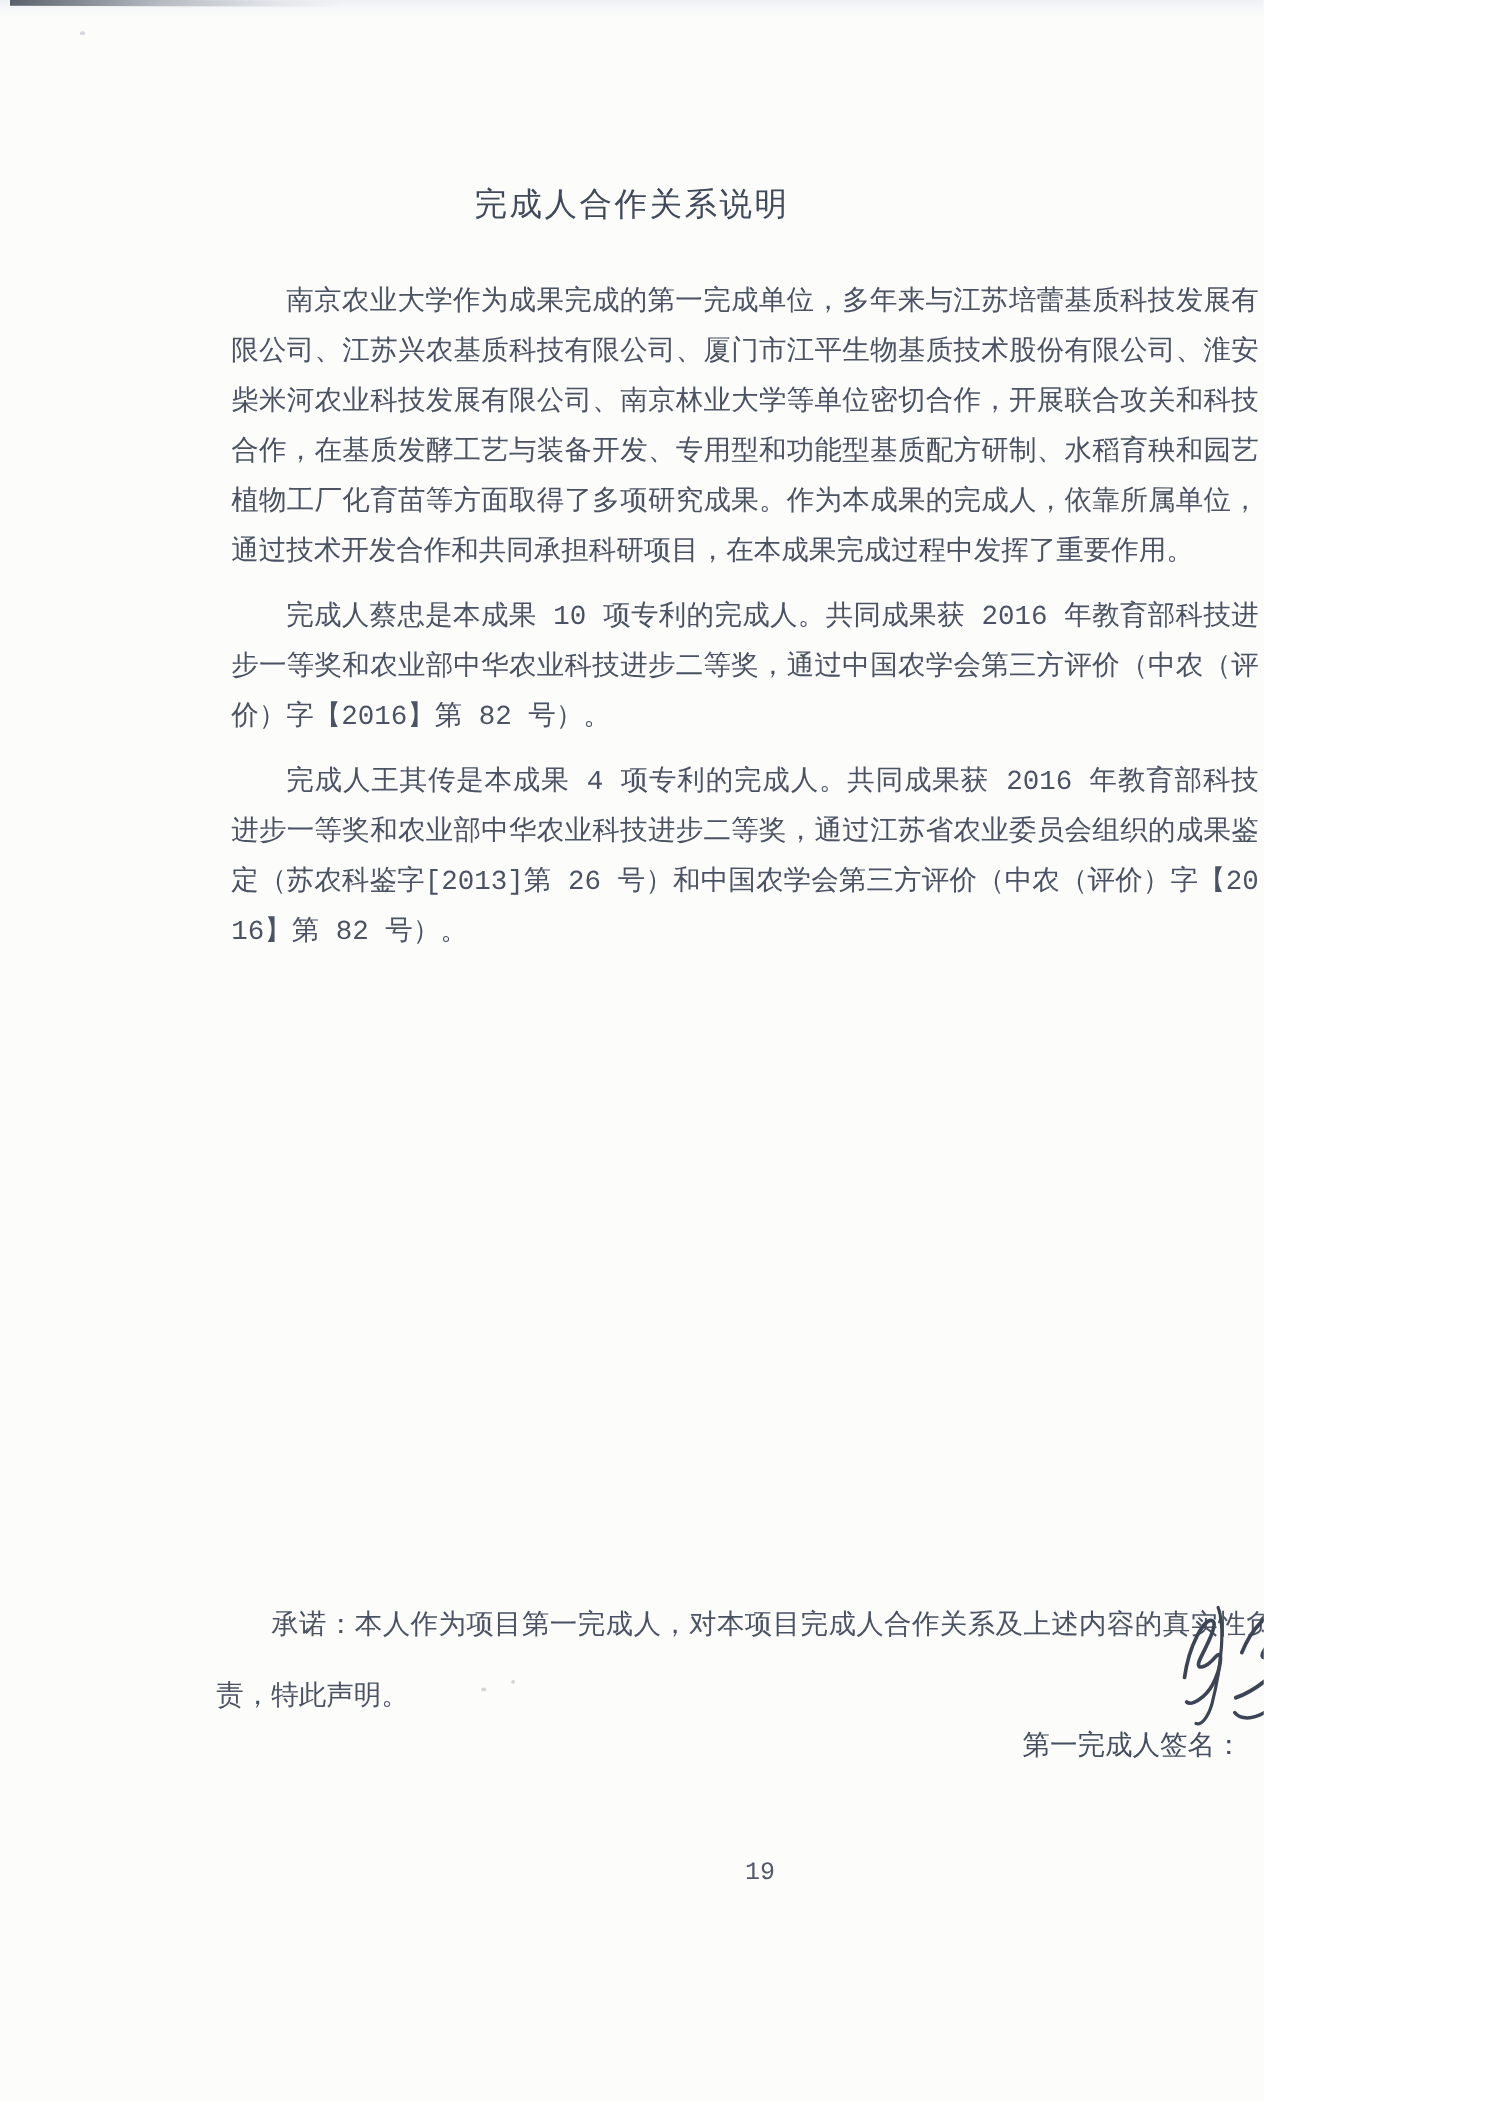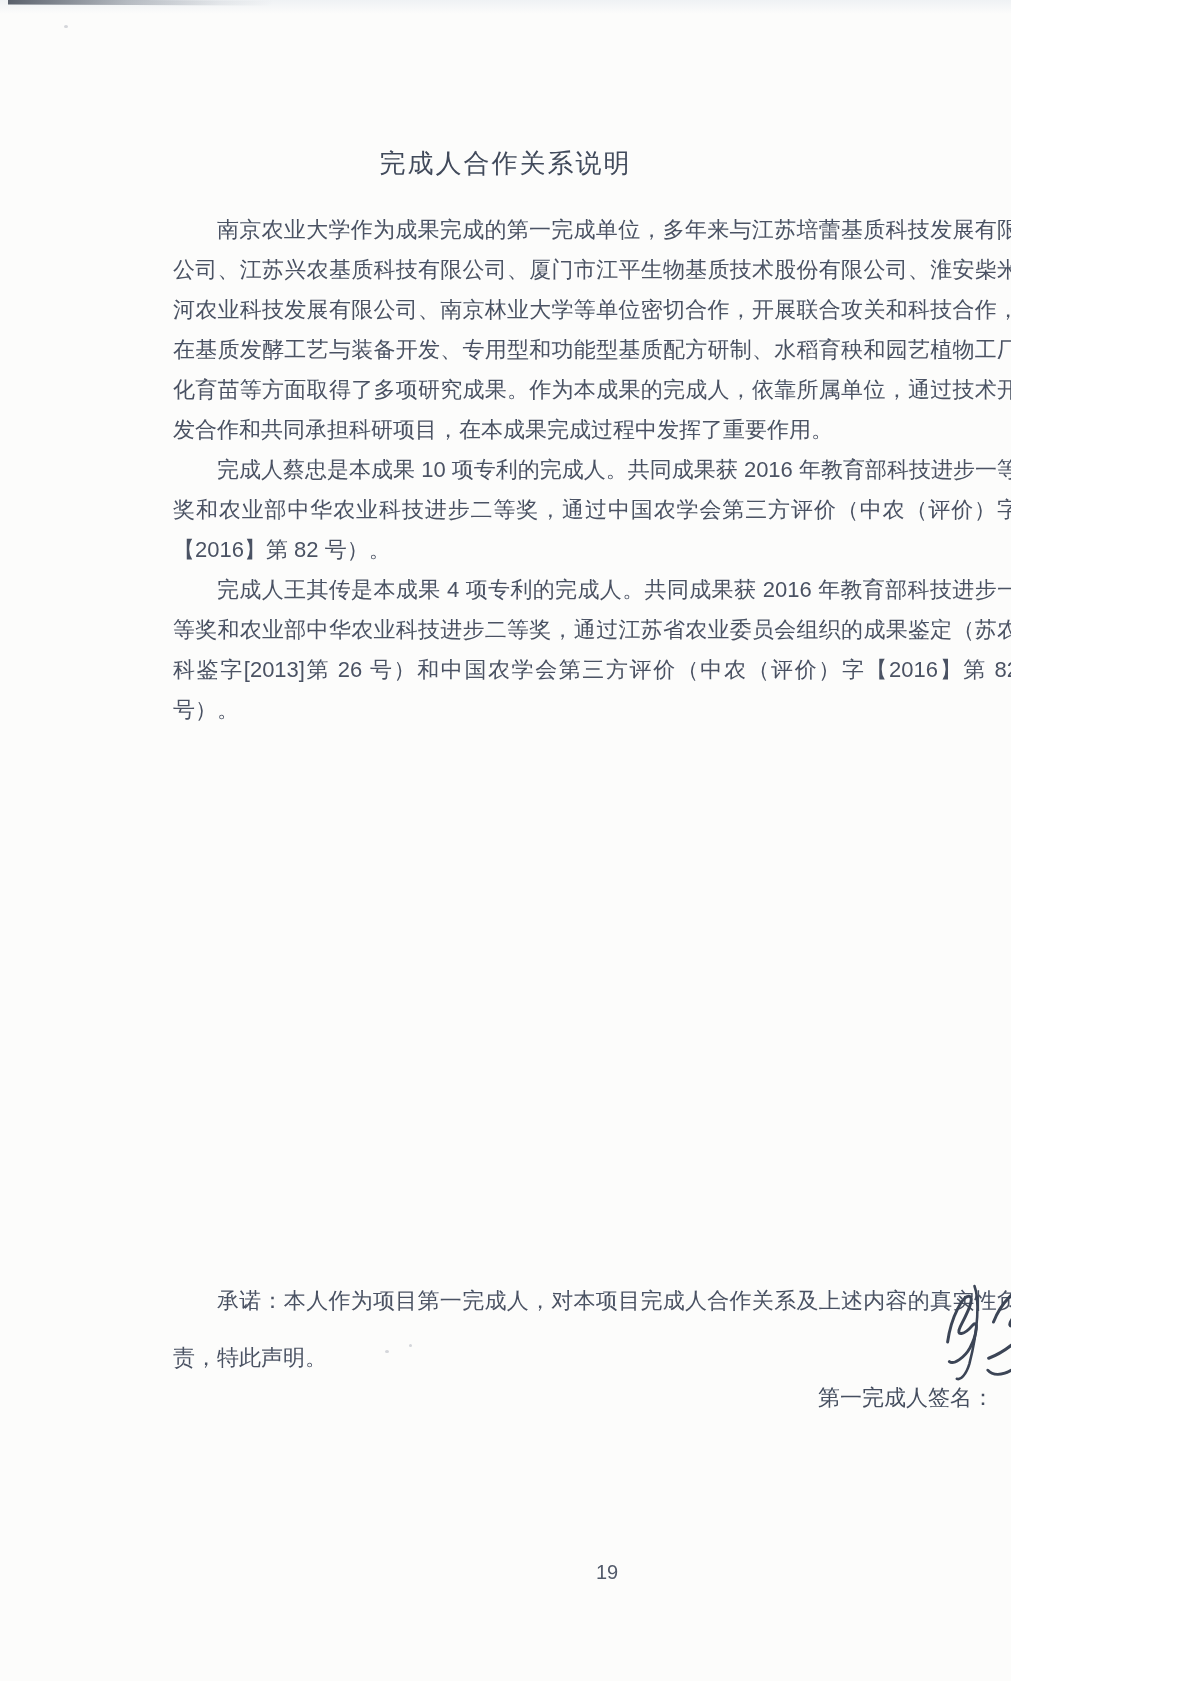--- a/index.html
+++ b/index.html
@@ -8,21 +8,21 @@
     background: #ffffff;
   }
   .page {
     position: relative;
     width: 1011px;
     height: 1681px;
     overflow: hidden;
     background:
       linear-gradient(180deg, rgba(205,215,226,0.28) 0px, rgba(255,255,255,0) 14px),
       #fcfcfb;
-    font-family: Liberation Sans, sans-serif;
+    font-family: Liberation Mono, monospace;
     color: #4a5263;
   }
   
   .smudge-top {
     position: absolute;
     left: 8px; top: 0;
     width: 265px; height: 5px;
     background: linear-gradient(90deg, rgba(40,48,62,0.75), rgba(70,80,96,0.35) 45%, rgba(120,130,145,0.12) 80%, rgba(0,0,0,0));
     border-radius: 0 0 3px 0;
     transform: rotate(0.2deg);
@@ -46,21 +46,21 @@
     position: absolute;
     top: 210px;
     left: 173px;
     width: 846px;
     font-size: 22px;
     line-height: 40px;
     text-align: justify;
     word-break: break-all;
   }
   .doc-body p {
-    margin: 0;
+    margin: 12px;
     text-indent: 2em;
   }
   .commitment {
     position: absolute;
     top: 1272px;
     left: 173px;
     width: 846px;
     font-size: 22px;
     line-height: 57px;
     text-align: justify;
@@ -79,21 +79,21 @@
   .signature {
     position: absolute;
     left: 916px;
     top: 1248px;
     width: 168px;
     height: 138px;
     transform: rotate(-5deg);
   }
   .page-number {
     position: absolute;
-    top: 1561px;
+    top: 1487px;
     left: 596px;
     font-size: 20px;
     color: #525a6a;
   }
 </style>
 </head>
 <body>
 
 <div class="page">
 

